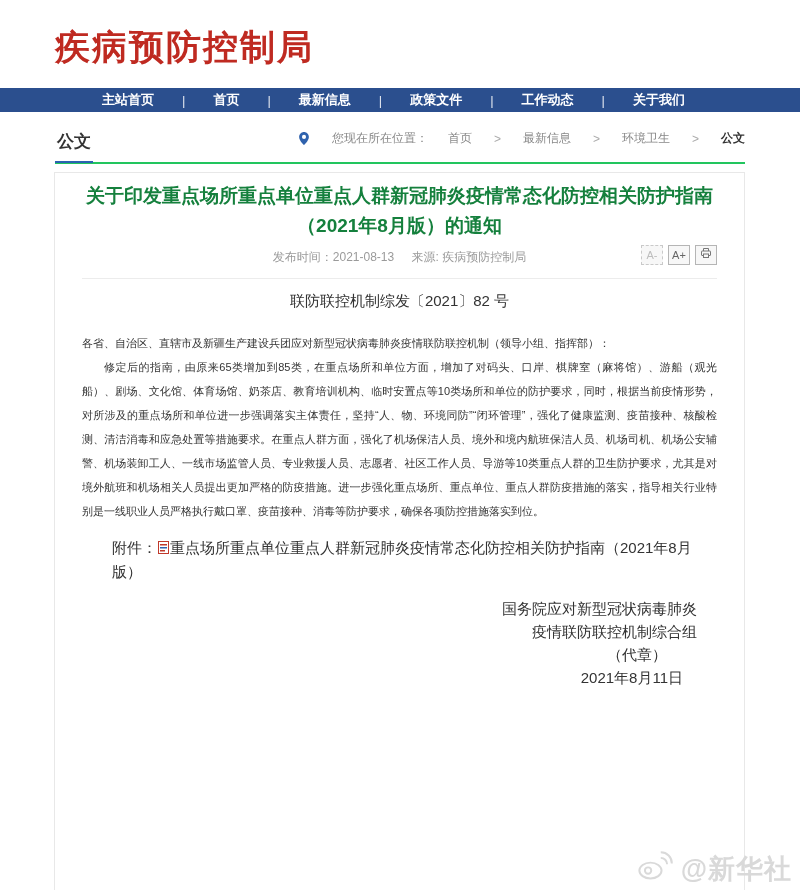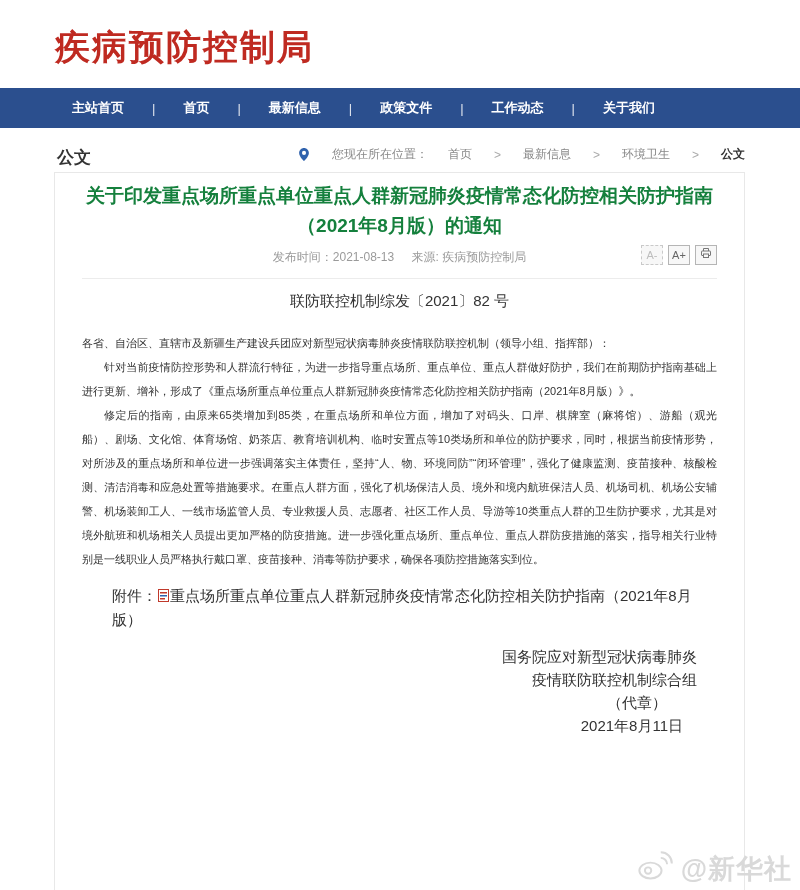--- a/index.html
+++ b/index.html
@@ -9,22 +9,22 @@
     font-family:"Liberation Sans","DejaVu Sans",sans-serif; color:#333;
   }
   
   .site-header { height:88px; background:#fff; position:relative; }
   .logo-text {
     position:absolute; left:55px; top:24px;
     font-size:35px; font-weight:bold; color:#bf2a21; letter-spacing:2px;
   }
   
   .main-nav {
-    height:40px; background:#2b4f8e; display:flex; align-items:center;
-    padding-left:66px; color:#fff; font-size:13px; font-weight:bold;
+    height:24px; background:#2b4f8e; display:flex; align-items:center;
+    padding-left:96px; color:#fff; font-size:13px; font-weight:bold;
   }
   .nav-item { cursor:pointer; padding:0 6px; white-space:nowrap; }
   .nav-sep { color:rgba(255,255,255,0.85); margin:0 22px; font-weight:normal; }
   
   .section-row {
     position:relative; margin:0 55px; height:52px;
     border-bottom:2px solid #22c55e;
   }
   .section-tab {
     position:absolute; left:0; bottom:-1px; padding:0 2px 8px 2px;
@@ -142,21 +142,20 @@
       </div>
     </div>
   </div>
 
   <div class="meta-divider"></div>
 
   <div class="doc-number">联防联控机制综发〔2021〕82 号</div>
 
   <div class="doc-body">
     <p class="no-indent">各省、自治区、直辖市及新疆生产建设兵团应对新型冠状病毒肺炎疫情联防联控机制（领导小组、指挥部）：</p>
-    <p>针对当前疫情防控形势和人群流行特征，为进一步指导重点场所、重点单位、重点人群做好防护，我们在前期防护指南基础上进行更新、增补，形成了《重点场所重点单位重点人群新冠肺炎疫情常态化防控相关防护指南（2021年8月版）》。</p>
     <p>修定后的指南，由原来65类增加到85类，在重点场所和单位方面，增加了对码头、口岸、棋牌室（麻将馆）、游船（观光船）、剧场、文化馆、体育场馆、奶茶店、教育培训机构、临时安置点等10类场所和单位的防护要求，同时，根据当前疫情形势，对所涉及的重点场所和单位进一步强调落实主体责任，坚持“人、物、环境同防”“闭环管理”，强化了健康监测、疫苗接种、核酸检测、清洁消毒和应急处置等措施要求。在重点人群方面，强化了机场保洁人员、境外和境内航班保洁人员、机场司机、机场公安辅警、机场装卸工人、一线市场监管人员、专业救援人员、志愿者、社区工作人员、导游等10类重点人群的卫生防护要求，尤其是对境外航班和机场相关人员提出更加严格的防疫措施。进一步强化重点场所、重点单位、重点人群防疫措施的落实，指导相关行业特别是一线职业人员严格执行戴口罩、疫苗接种、消毒等防护要求，确保各项防控措施落实到位。</p>
   </div>
 
   <div class="attachment-line">
     <span>附件：</span><span class="doc-icon">
         <svg width="11" height="13" viewBox="0 0 22 26">
           <rect x="1" y="1" width="20" height="24" fill="#ffffff" stroke="#c0392b" stroke-width="2"></rect>
           <rect x="4" y="6" width="14" height="3" fill="#c0392b"></rect>
           <rect x="4" y="12" width="14" height="3" fill="#2f62ad"></rect>
           <rect x="4" y="18" width="10" height="3" fill="#c0392b"></rect>

